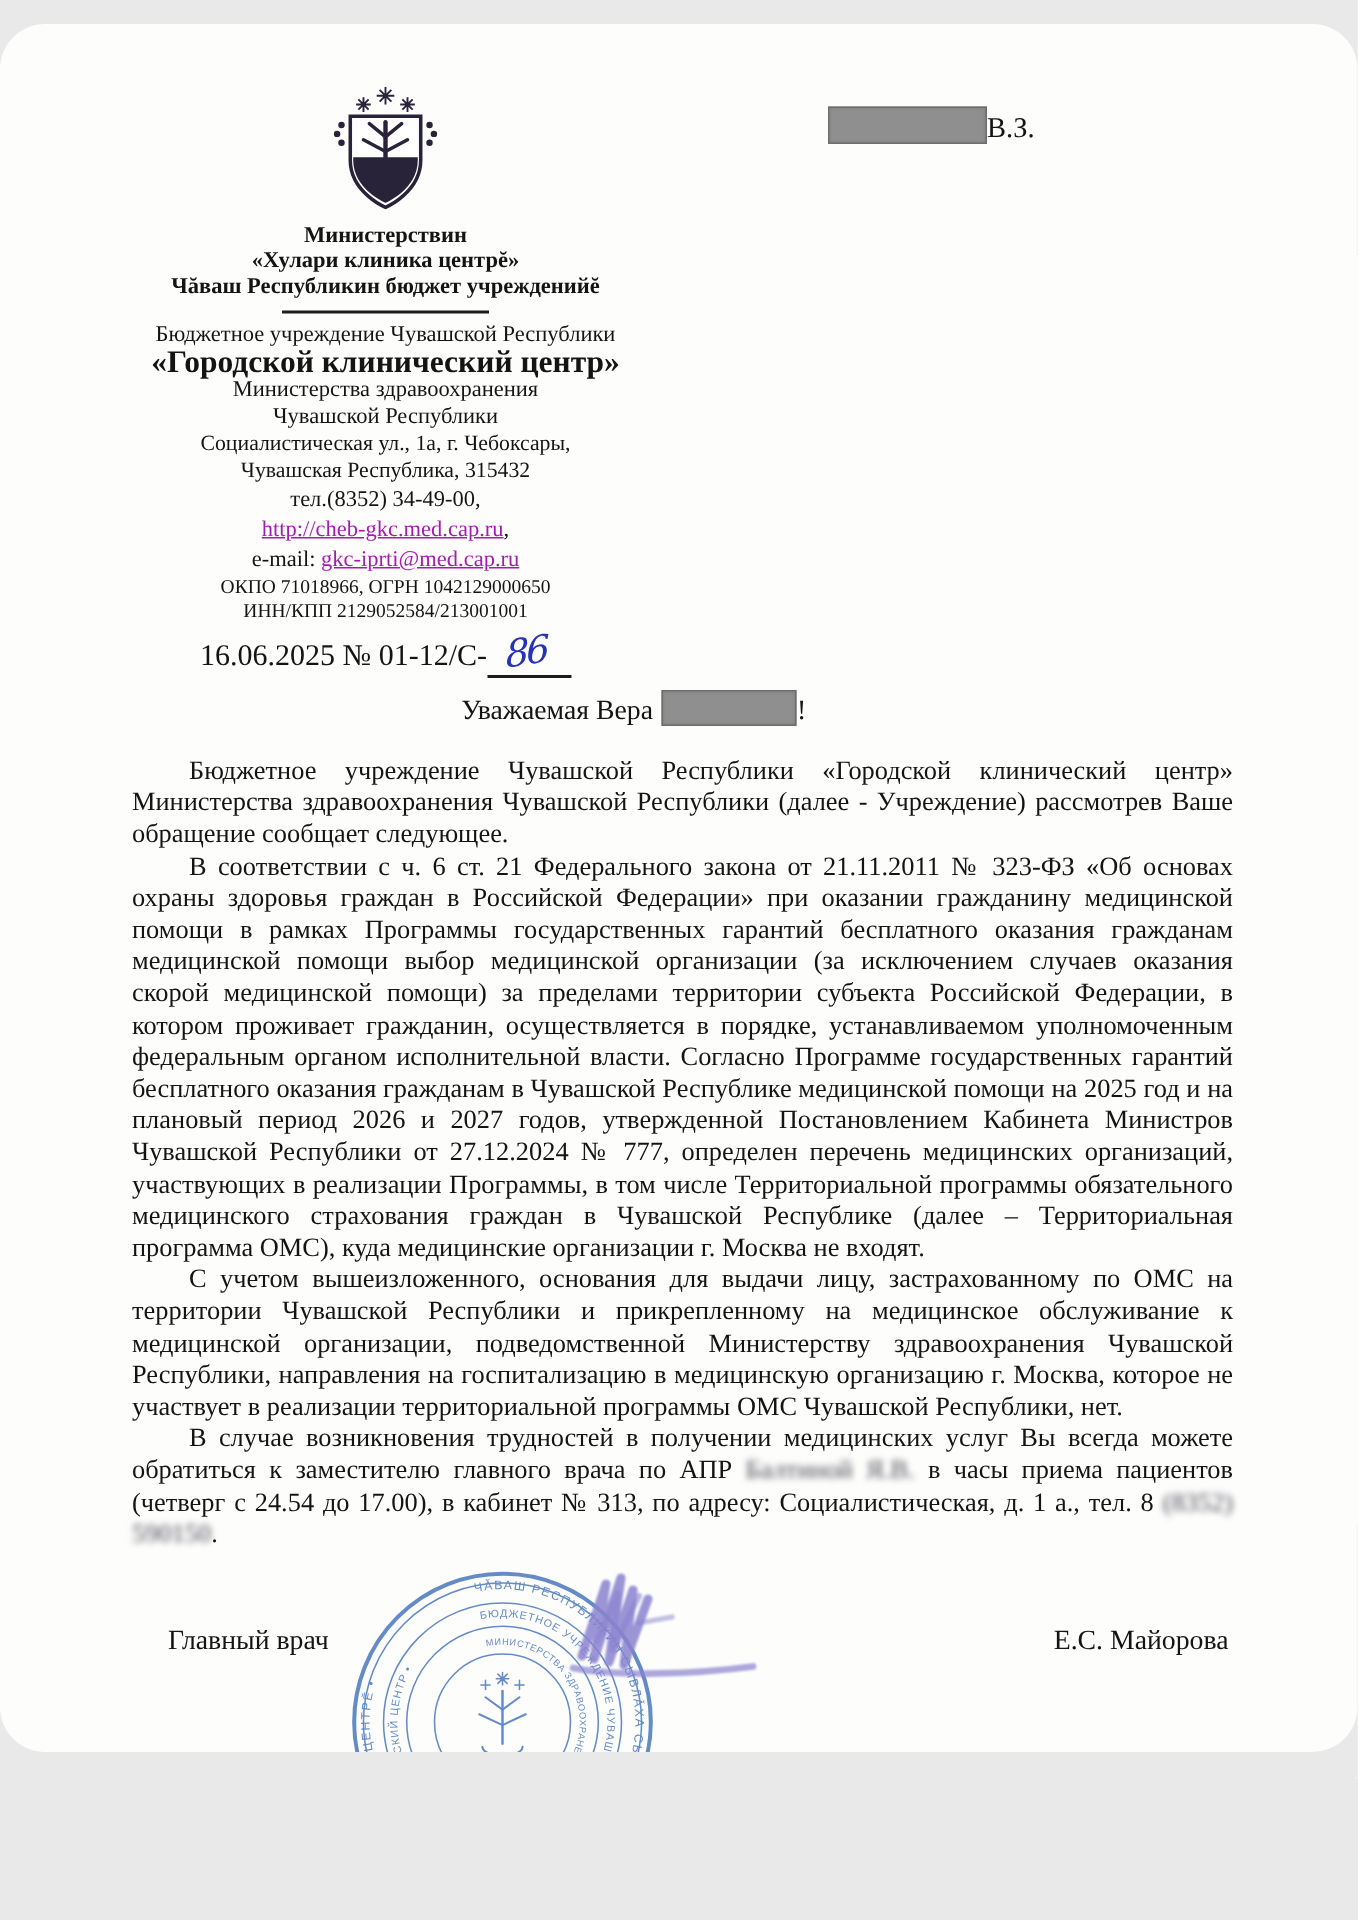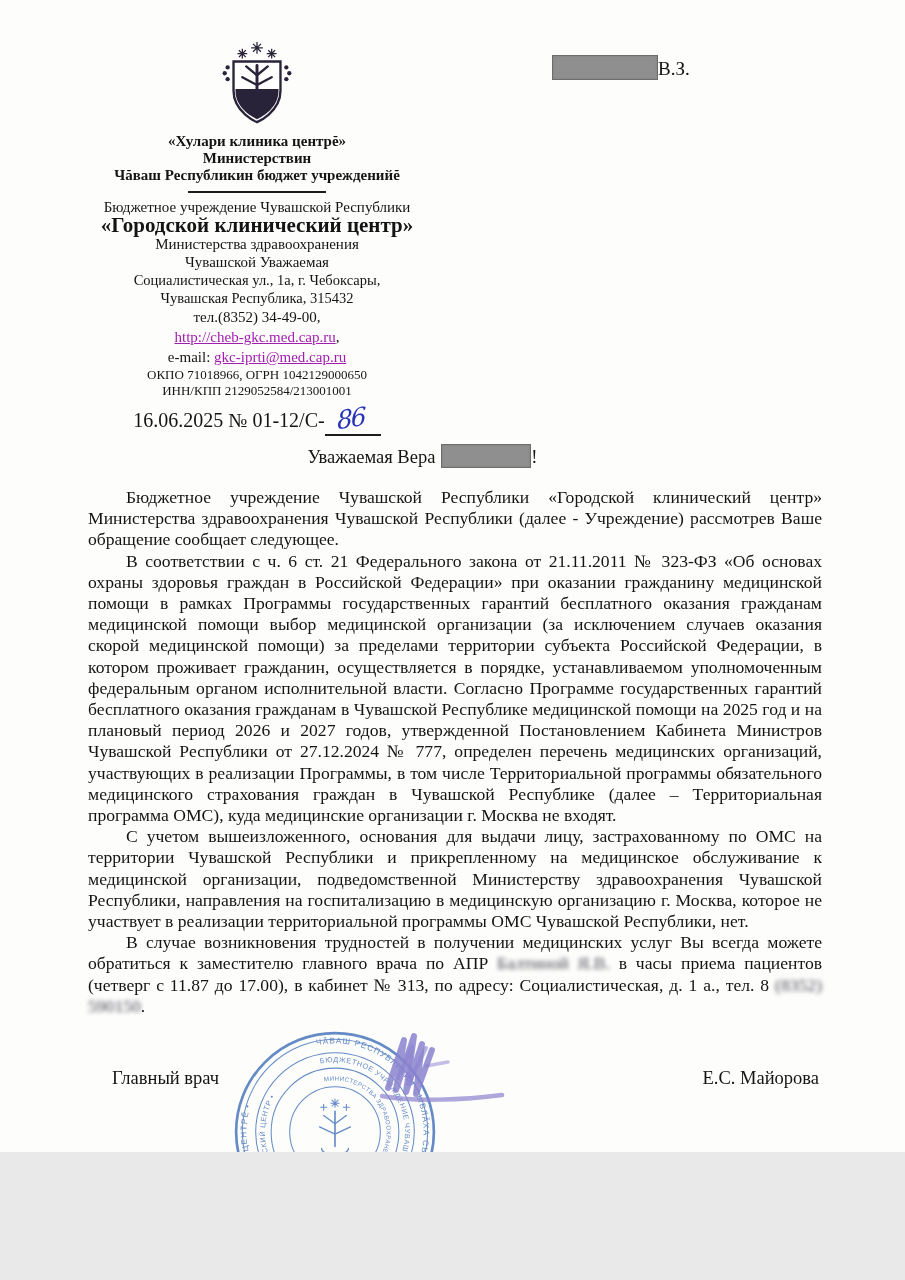--- a/index.html
+++ b/index.html
@@ -1,23 +1,24 @@
 <!DOCTYPE html>
 <html lang="ru"><head>
 <meta charset="utf-8">
 <style>
   html,body{margin:0;padding:0;background:#e9e9e9;}
   .page{
     position:relative;
     width:905px;height:1152px;
-    margin:0 auto;
+    margin:16px auto;
     background:#fdfdfc;
     font-family:"Liberation Serif","DejaVu Serif",serif;
     color:#141414;
     overflow:hidden;
+    border-radius:30px;
   }
   
   .redact-box{
     display:inline-block;
     background:#8f8f8f;
     border:1px solid #6d6d6d;
     box-shadow:inset 0 0 2px #7a7a7a;
   }
   .recipient-line{
     position:absolute;top:55px;left:552px;
@@ -124,31 +125,31 @@
 
         <g stroke="#29233a" stroke-width="3" fill="none" stroke-linecap="round">
           <path d="M46,26 V56"></path>
           <path d="M46,36 L35,27 M46,36 L57,27" stroke-width="2.4"></path>
           <path d="M46,46 L31,38 M46,46 L61,38" stroke-width="2.4"></path>
         </g>
       </svg>
     </div>
 
     <div class="chuvash-block">
+      <div>Министерствин</div>
       <div>«Хулари клиника центрĕ»</div>
-      <div>Министерствин</div>
       <div>Чăваш Республикин бюджет учрежденийĕ</div>
     </div>
 
     <div class="lh-divider"></div>
 
     <div class="org-line">Бюджетное учреждение Чувашской Республики</div>
     <div class="org-name">«Городской клинический центр»</div>
     <div class="org-bold">Министерства здравоохранения</div>
-    <div class="org-bold">Чувашской Уважаемая</div>
+    <div class="org-bold">Чувашской Республики</div>
     <div class="addr-line">Социалистическая ул., 1а, г. Чебоксары,</div>
     <div class="addr-line">Чувашская Республика, 315432</div>
     <div class="phone-line">тел.(8352) 34-49-00,</div>
 
     <div class="link-line">
       <a href="#">http://cheb-gkc.med.cap.ru</a><span>,</span>
     </div>
     <div class="link-line">
       <span>e-mail: </span><a href="#">gkc-iprti@med.cap.ru</a>
     </div>
@@ -162,21 +163,21 @@
   </div>
 
   <div class="salutation">
     <span>Уважаемая Вера</span><span class="redact-box"></span><span>!</span>
   </div>
 
   <div class="body-text">
     <p>Бюджетное учреждение Чувашской Республики «Городской клинический центр» Министерства здравоохранения Чувашской Республики (далее - Учреждение) рассмотрев Ваше обращение сообщает следующее.</p>
     <p>В соответствии с ч. 6 ст. 21 Федерального закона от 21.11.2011 № 323-ФЗ «Об основах охраны здоровья граждан в Российской Федерации» при оказании гражданину медицинской помощи в рамках Программы государственных гарантий бесплатного оказания гражданам медицинской помощи выбор медицинской организации (за исключением случаев оказания скорой медицинской помощи) за пределами территории субъекта Российской Федерации, в котором проживает гражданин, осуществляется в порядке, устанавливаемом уполномоченным федеральным органом исполнительной власти. Согласно Программе государственных гарантий бесплатного оказания гражданам в Чувашской Республике медицинской помощи на 2025 год и на плановый период 2026 и 2027 годов, утвержденной Постановлением Кабинета Министров Чувашской Республики от 27.12.2024  № 777, определен перечень медицинских организаций, участвующих в реализации Программы, в том числе Территориальной программы обязательного медицинского страхования граждан в Чувашской Республике (далее – Территориальная программа ОМС), куда медицинские организации г. Москва не входят.</p>
     <p>С учетом вышеизложенного, основания для выдачи лицу, застрахованному по ОМС на территории Чувашской Республики и прикрепленному на медицинское обслуживание к медицинской организации, подведомственной Министерству здравоохранения Чувашской Республики, направления на госпитализацию в медицинскую организацию г. Москва, которое не участвует в реализации территориальной программы ОМС Чувашской Республики, нет.</p>
-    <p><span>В случае возникновения трудностей в получении медицинских услуг Вы всегда можете обратиться к заместителю главного врача по АПР </span><span class="blurred">Балтиной Я.В.</span><span> в часы приема пациентов (четверг с 11.87 до 17.00), в кабинет № 313, по адресу: Социалистическая, д. 1 а., тел. 8 </span><span class="blurred">(8352) 590150</span><span>.</span></p>
+    <p><span>В случае возникновения трудностей в получении медицинских услуг Вы всегда можете обратиться к заместителю главного врача по АПР </span><span class="blurred">Балтиной Я.В.</span><span> в часы приема пациентов (четверг с 24.54 до 17.00), в кабинет № 313, по адресу: Социалистическая, д. 1 а., тел. 8 </span><span class="blurred">(8352) 590150</span><span>.</span></p>
   </div>
 
   <svg class="stamp" viewBox="0 0 200 204" aria-hidden="true">
     <defs>
       <path id="ringO" d="M100,16 a86,86 0 1 1 -0.01,0"></path>
       <path id="ringM" d="M100,34 a68,68 0 1 1 -0.01,0"></path>
       <path id="ringI" d="M100,52 a50,50 0 1 1 -0.01,0"></path>
     </defs>
     <g stroke="#4a78bc" fill="none">
       <circle cx="100" cy="102" r="96" stroke-width="2.6"></circle>

